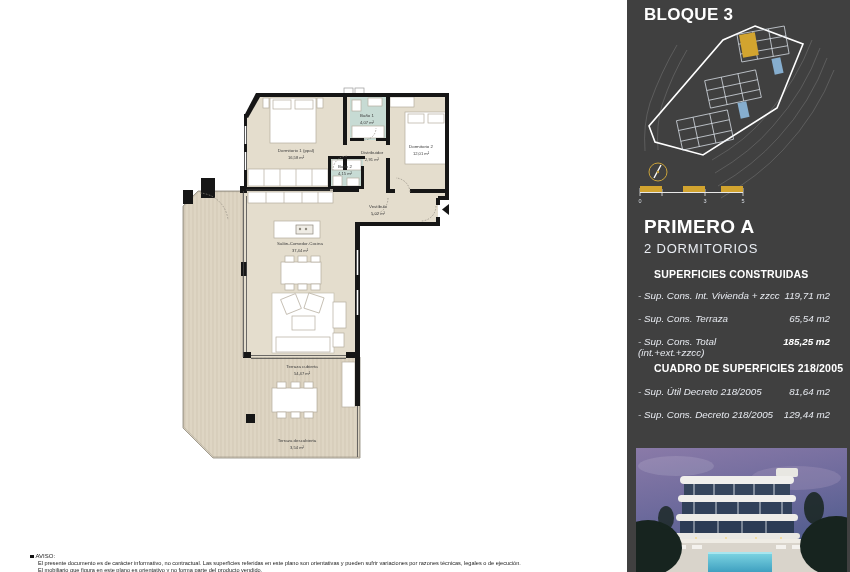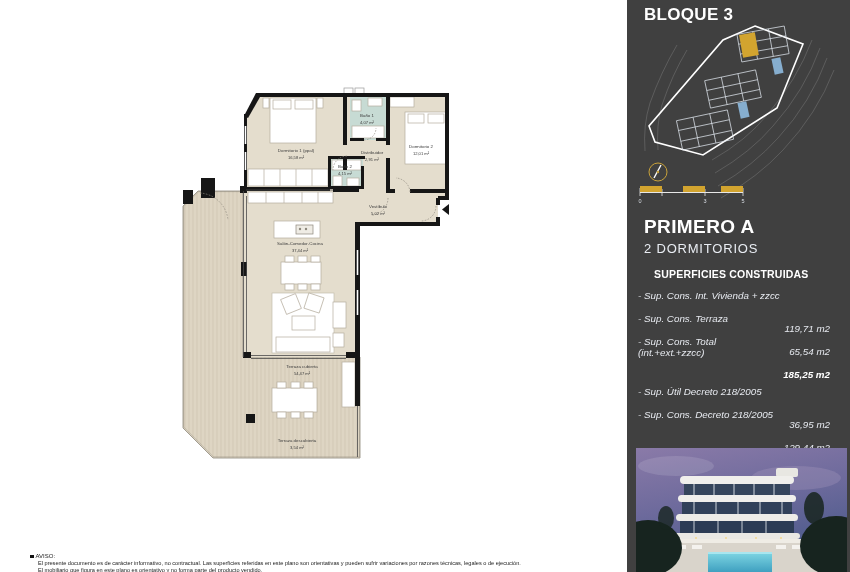--- a/index.html
+++ b/index.html
@@ -27,21 +27,21 @@
   .bloque-title{
     position:absolute;left:17px;top:5px;font-size:17px;font-weight:bold;letter-spacing:.3px;
   }
   .site-map{position:absolute;left:0;top:20px;}
   .unit-name{position:absolute;left:17px;top:216px;font-size:19px;font-weight:bold;letter-spacing:.4px;}
   .unit-sub{position:absolute;left:17px;top:241px;font-size:13px;font-weight:400;letter-spacing:.8px;color:#e9edf3;}
   .sec-title{position:absolute;left:11px;font-size:10.5px;font-weight:bold;letter-spacing:.2px;margin-left:16px;}
   .s1{top:268px;} .s2{top:362px;}
   .srow{position:absolute;left:11px;width:192px;display:flex;justify-content:space-between;
         font-size:9.8px;color:#e6e9ef;font-style:italic;}
-  .srow .val{text-align:right;white-space:nowrap;margin-top:33px;}
+  .srow .val{text-align:right;white-space:nowrap;}
   .srow.bold .val{font-weight:bold;color:#ffffff;}
   .r1{top:290px;} .r2{top:313px;} .r3{top:336px;} .r4{top:386px;} .r5{top:409px;}
   .photo{position:absolute;left:9px;top:448px;width:211px;height:124px;}
 </style>
 </head>
 <body>
 
 <div class="plan-area">
   <svg width="627" height="572" viewBox="0 0 627 572">
     <defs>
@@ -297,23 +297,24 @@
   </div>
   <div class="srow r2">
     <span class="lbl">- Sup. Cons. Terraza</span>
     <span class="val">65,54 m2</span>
   </div>
   <div class="srow r3 bold">
     <span class="lbl">- Sup. Cons. Total (int.+ext.+zzcc)</span>
     <span class="val">185,25 m2</span>
   </div>
 
+  <div class="sec-title s2">CUADRO DE SUPERFICIES 218/2005</div>
   <div class="srow r4">
     <span class="lbl">- Sup. Útil Decreto 218/2005</span>
-    <span class="val">36,95 m2</span>
+    <span class="val">81,64 m2</span>
   </div>
   <div class="srow r5">
     <span class="lbl">- Sup. Cons. Decreto 218/2005</span>
     <span class="val">129,44 m2</span>
   </div>
 
   <svg class="photo" width="211" height="124" viewBox="0 0 211 124">
     <defs>
       <linearGradient id="sky" x1="0" y1="0" x2="0.3" y2="1">
         <stop offset="0" stop-color="#8a7aa8"></stop>

